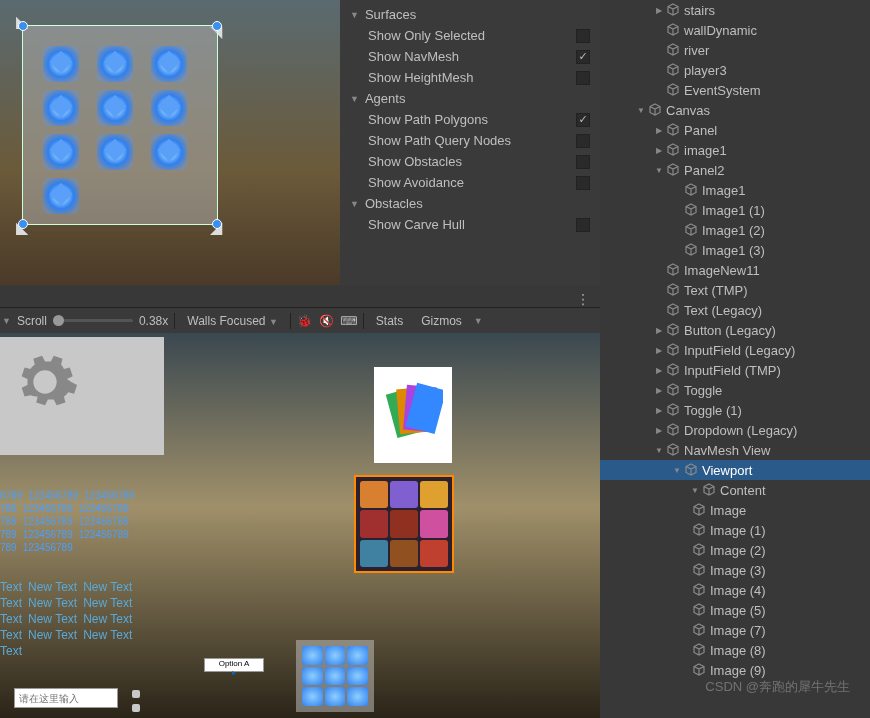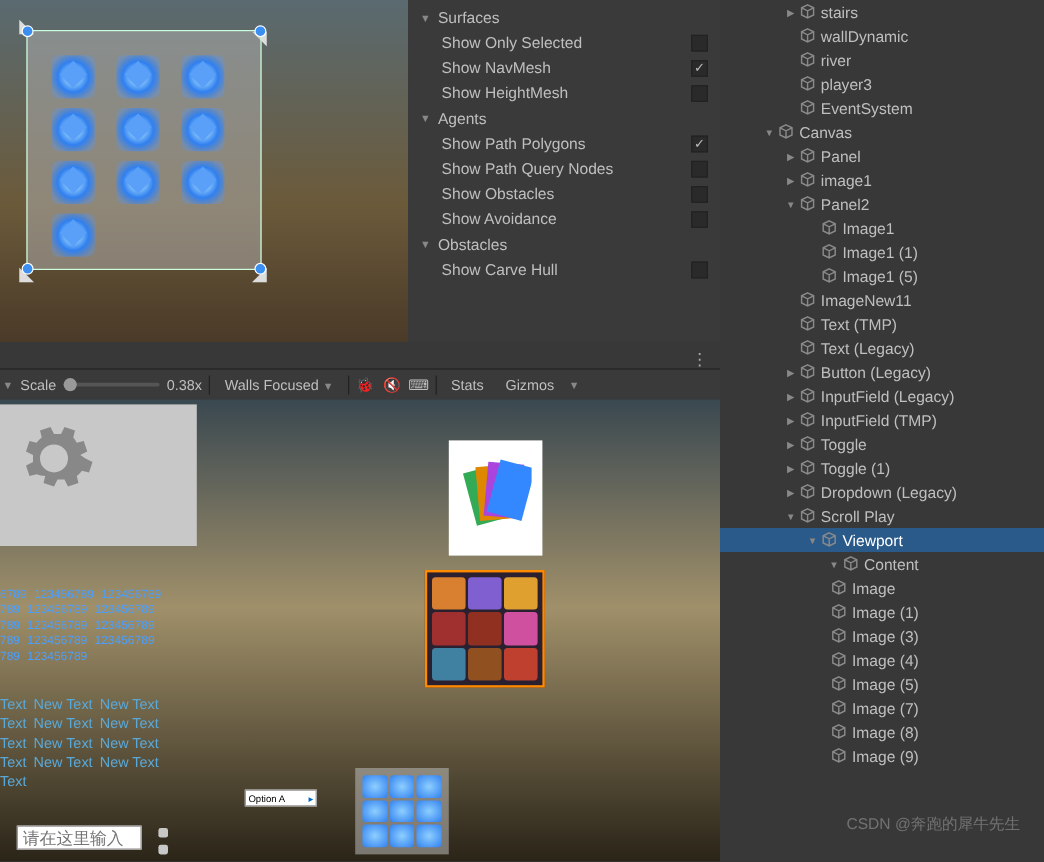--- a/index.html
+++ b/index.html
@@ -39,24 +39,24 @@
 .cog-box { position: absolute; left: 0; top: 4px; width: 164px; height: 118px; background: #c8c8c8; display: flex; align-items: flex-start; justify-content: flex-start; padding: 10px; }
 .cog { width: 70px; height: 70px; color: #888; }
 .cards-img { position: absolute; left: 374px; top: 34px; width: 78px; height: 96px; background: #fff; display:flex; align-items:center; justify-content:center; }
 .items-img { position: absolute; left: 354px; top: 142px; width: 100px; height: 98px; border: 2px solid #ff8a00; background: #2a2030; display: grid; grid-template-columns: repeat(3,1fr); grid-template-rows: repeat(3,1fr); padding: 4px; gap: 2px; }
 .it { border-radius: 3px; }
 .num-texts { position: absolute; left: 0; top: 156px; font-size: 10px; color: #4a9fff; line-height: 13px; }
 .num-texts span { display: inline-block; margin-right: 6px; }
 .plain-texts { position: absolute; left: 0; top: 246px; font-size: 12px; color: #5aa8d8; line-height: 16px; }
 .plain-texts span { display: inline-block; margin-right: 6px; }
 .input-area { position: absolute; left: 14px; bottom: 10px; }
-.input-area input { width: 104px; height: 20px; font-size: 14px; padding: 0 4px; border: 1px solid #999; }
+.input-area input { width: 104px; height: 20px; font-size: 10px; padding: 0 4px; border: 1px solid #999; }
 .radio-col { position: absolute; left: 132px; bottom: 6px; display:flex; flex-direction:column; gap:6px; }
 .radio-col .r { width:8px; height:8px; background:#c8c8c8; border-radius:2px; }
-.dropdown-ctrl { position: absolute; left: 204px; bottom: 46px; width: 60px; height: 14px; background: #fff; border:1px solid #999; font-size:8px; padding: 0 2px; display:flex; align-items:center; justify-content:space-between; }
+.dropdown-ctrl { position: absolute; left: 204px; bottom: 46px; width: 60px; height: 14px; background: #fff; border:1px solid #999; font-size:8px; padding: 0 2px; display:flex; align-items:center; justify-content:space-between;flex-direction:column; }
 .mini-panel { position: absolute; left: 296px; bottom: 6px; width: 78px; height: 72px; background: rgba(200,200,200,0.5); display:grid; grid-template-columns: repeat(3,1fr); gap: 2px; padding: 6px; }
 .mini-panel .g { background: radial-gradient(#8ecfff,#3080f0); border-radius: 3px; }
 
 
 .hierarchy { position: absolute; right: 0; top: 0; width: 270px; height: 718px; background: #383838; color: #bfbfbf; font-size: 13px; }
 .h-item { display: flex; align-items: center; height: 20px; padding-left: 4px; }
 .h-item .tri { width: 10px; font-size: 8px; color: #888; text-align: center; margin-right: 2px; }
 .h-item .cube { width: 14px; height: 14px; margin-right: 4px; display:inline-flex; }
 .h-item.selected { background: #2a5a8a; color: #fff; } .ind-2 { padding-left: 36px; } .ind-3 { padding-left: 54px; }
 .ind-4 { padding-left: 72px; } .ind-5 { padding-left: 90px; } .ind-6 { padding-left: 80px; }
@@ -138,21 +138,21 @@
     <div class="nav-item">
       <span>Show Carve Hull</span>
       <span class="checkbox"></span>
     </div>
   </div>
 
 <div class="game-toolbar">
   <div class="dots">⋮</div>
   <div class="tb-row">
     <span class="tri">▼</span>
-    <span>Scale</span>
+    <span>Scroll</span>
     <div class="slider"></div>
     <span>0.38x</span>
     <div class="tb-sep"></div>
     <span class="tb-btn"><span>Walls Focused</span> <span class="tri">▼</span></span>
     <div class="tb-sep"></div>
     <span class="tb-icon">🐞</span>
     <span class="tb-icon">🔇</span>
     <span class="tb-icon">⌨</span>
     <div class="tb-sep"></div>
     <span class="tb-btn">Stats</span>
@@ -324,21 +324,30 @@
       </span>
       <span>Image1 (1)</span>
     </div>
     <div class="h-item ind-4">
       <span class="tri"></span>
       <span class="cube">
         <svg class="cube-svg" width="14" height="14" viewBox="0 0 14 14">
           <path d="M7 1l5 2.5v6L7 12 2 9.5v-6zM2 3.5L7 6l5-2.5M7 6v6"></path>
         </svg>
       </span>
-      <span>Image1 (5)</span>
+      <span>Image1 (2)</span>
+    </div>
+    <div class="h-item ind-4">
+      <span class="tri"></span>
+      <span class="cube">
+        <svg class="cube-svg" width="14" height="14" viewBox="0 0 14 14">
+          <path d="M7 1l5 2.5v6L7 12 2 9.5v-6zM2 3.5L7 6l5-2.5M7 6v6"></path>
+        </svg>
+      </span>
+      <span>Image1 (3)</span>
     </div>
     <div class="h-item ind-3">
       <span class="tri"></span>
       <span class="cube">
         <svg class="cube-svg" width="14" height="14" viewBox="0 0 14 14">
           <path d="M7 1l5 2.5v6L7 12 2 9.5v-6zM2 3.5L7 6l5-2.5M7 6v6"></path>
         </svg>
       </span>
       <span>ImageNew11</span>
     </div>
@@ -414,21 +423,21 @@
       </span>
       <span>Dropdown (Legacy)</span>
     </div>
     <div class="h-item ind-3">
       <span class="tri">▼</span>
       <span class="cube">
         <svg class="cube-svg" width="14" height="14" viewBox="0 0 14 14">
           <path d="M7 1l5 2.5v6L7 12 2 9.5v-6zM2 3.5L7 6l5-2.5M7 6v6"></path>
         </svg>
       </span>
-      <span>Scroll Play</span>
+      <span>NavMesh View</span>
     </div>
     <div class="h-item ind-4 selected">
       <span class="tri">▼</span>
       <span class="cube">
         <svg class="cube-svg" width="14" height="14" viewBox="0 0 14 14">
           <path d="M7 1l5 2.5v6L7 12 2 9.5v-6zM2 3.5L7 6l5-2.5M7 6v6"></path>
         </svg>
       </span>
       <span>Viewport</span>
     </div>
@@ -459,20 +468,29 @@
       </span>
       <span>Image (1)</span>
     </div>
     <div class="h-item ind-6">
       <span class="tri"></span>
       <span class="cube">
         <svg class="cube-svg" width="14" height="14" viewBox="0 0 14 14">
           <path d="M7 1l5 2.5v6L7 12 2 9.5v-6zM2 3.5L7 6l5-2.5M7 6v6"></path>
         </svg>
       </span>
+      <span>Image (2)</span>
+    </div>
+    <div class="h-item ind-6">
+      <span class="tri"></span>
+      <span class="cube">
+        <svg class="cube-svg" width="14" height="14" viewBox="0 0 14 14">
+          <path d="M7 1l5 2.5v6L7 12 2 9.5v-6zM2 3.5L7 6l5-2.5M7 6v6"></path>
+        </svg>
+      </span>
       <span>Image (3)</span>
     </div>
     <div class="h-item ind-6">
       <span class="tri"></span>
       <span class="cube">
         <svg class="cube-svg" width="14" height="14" viewBox="0 0 14 14">
           <path d="M7 1l5 2.5v6L7 12 2 9.5v-6zM2 3.5L7 6l5-2.5M7 6v6"></path>
         </svg>
       </span>
       <span>Image (4)</span>

